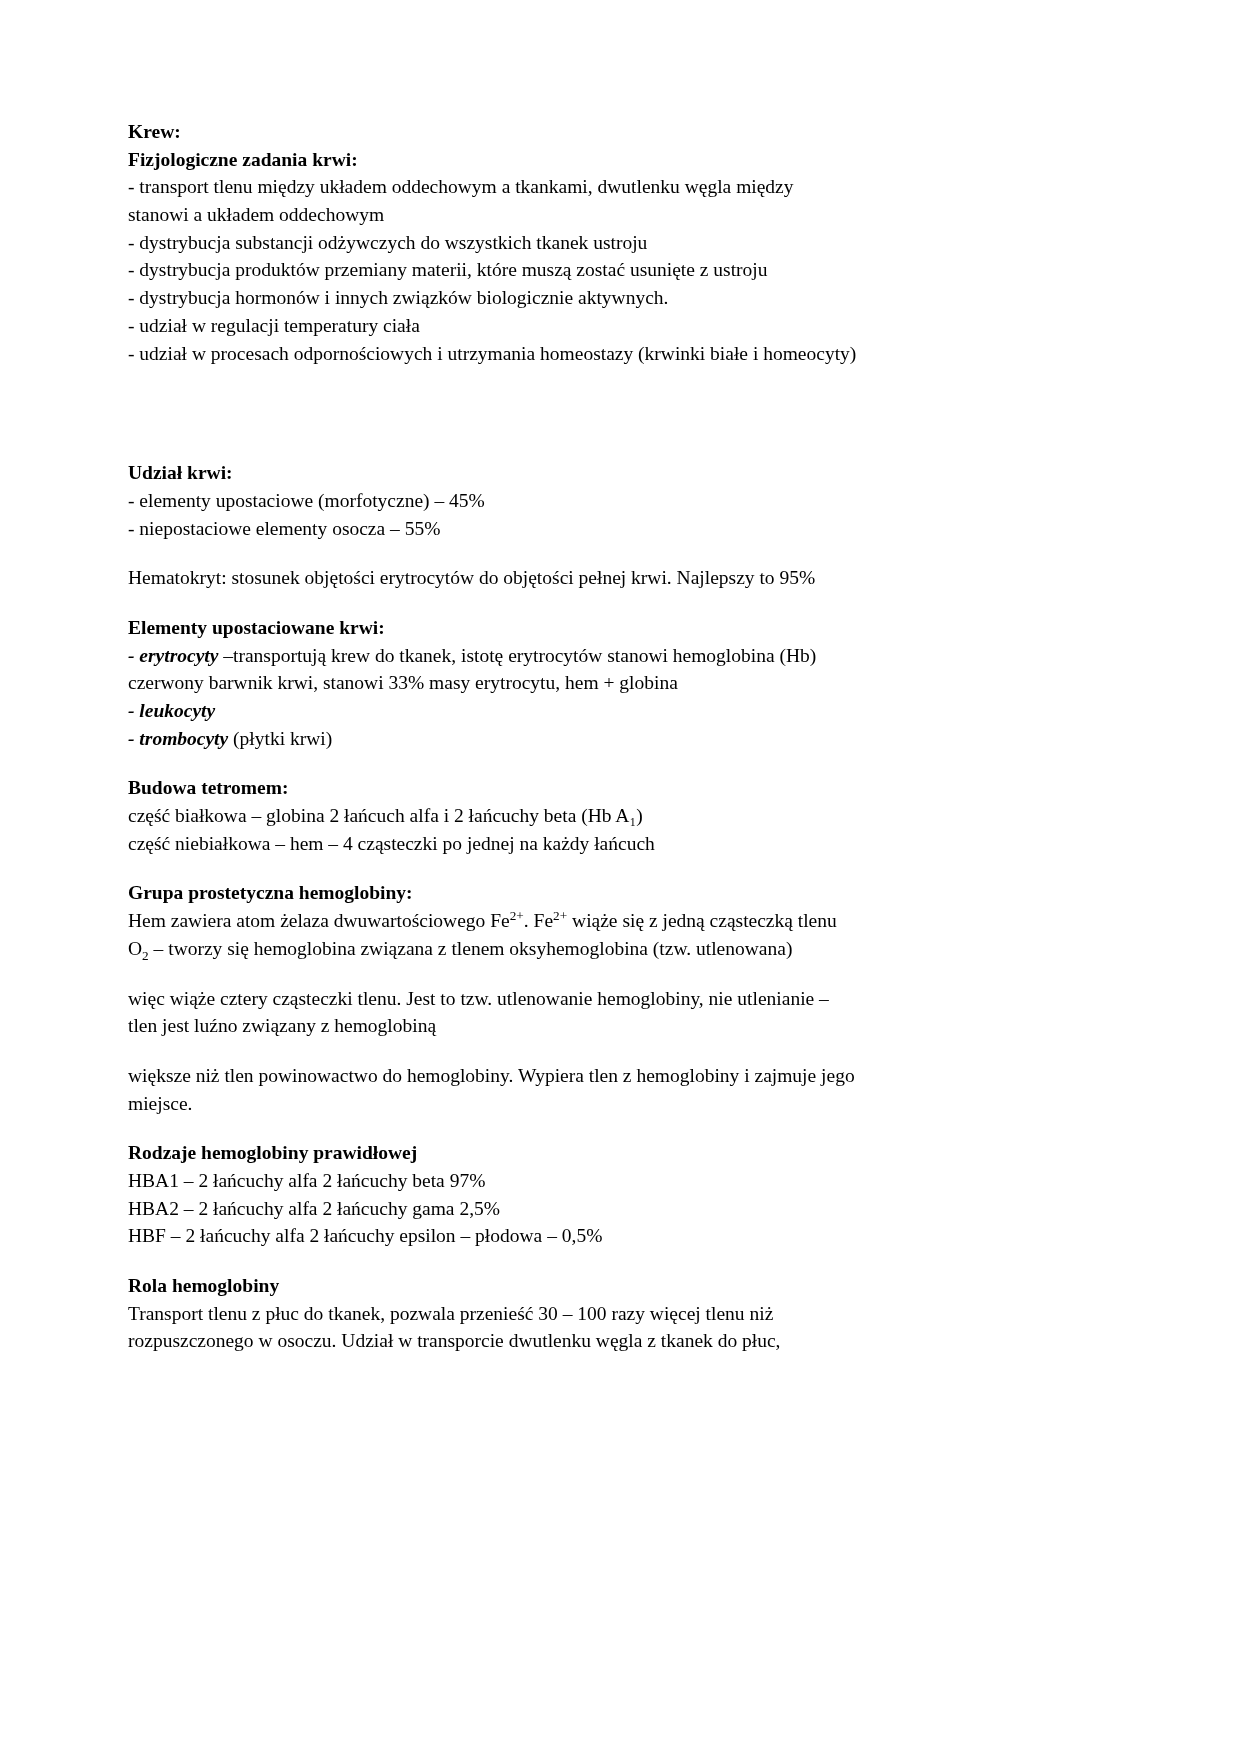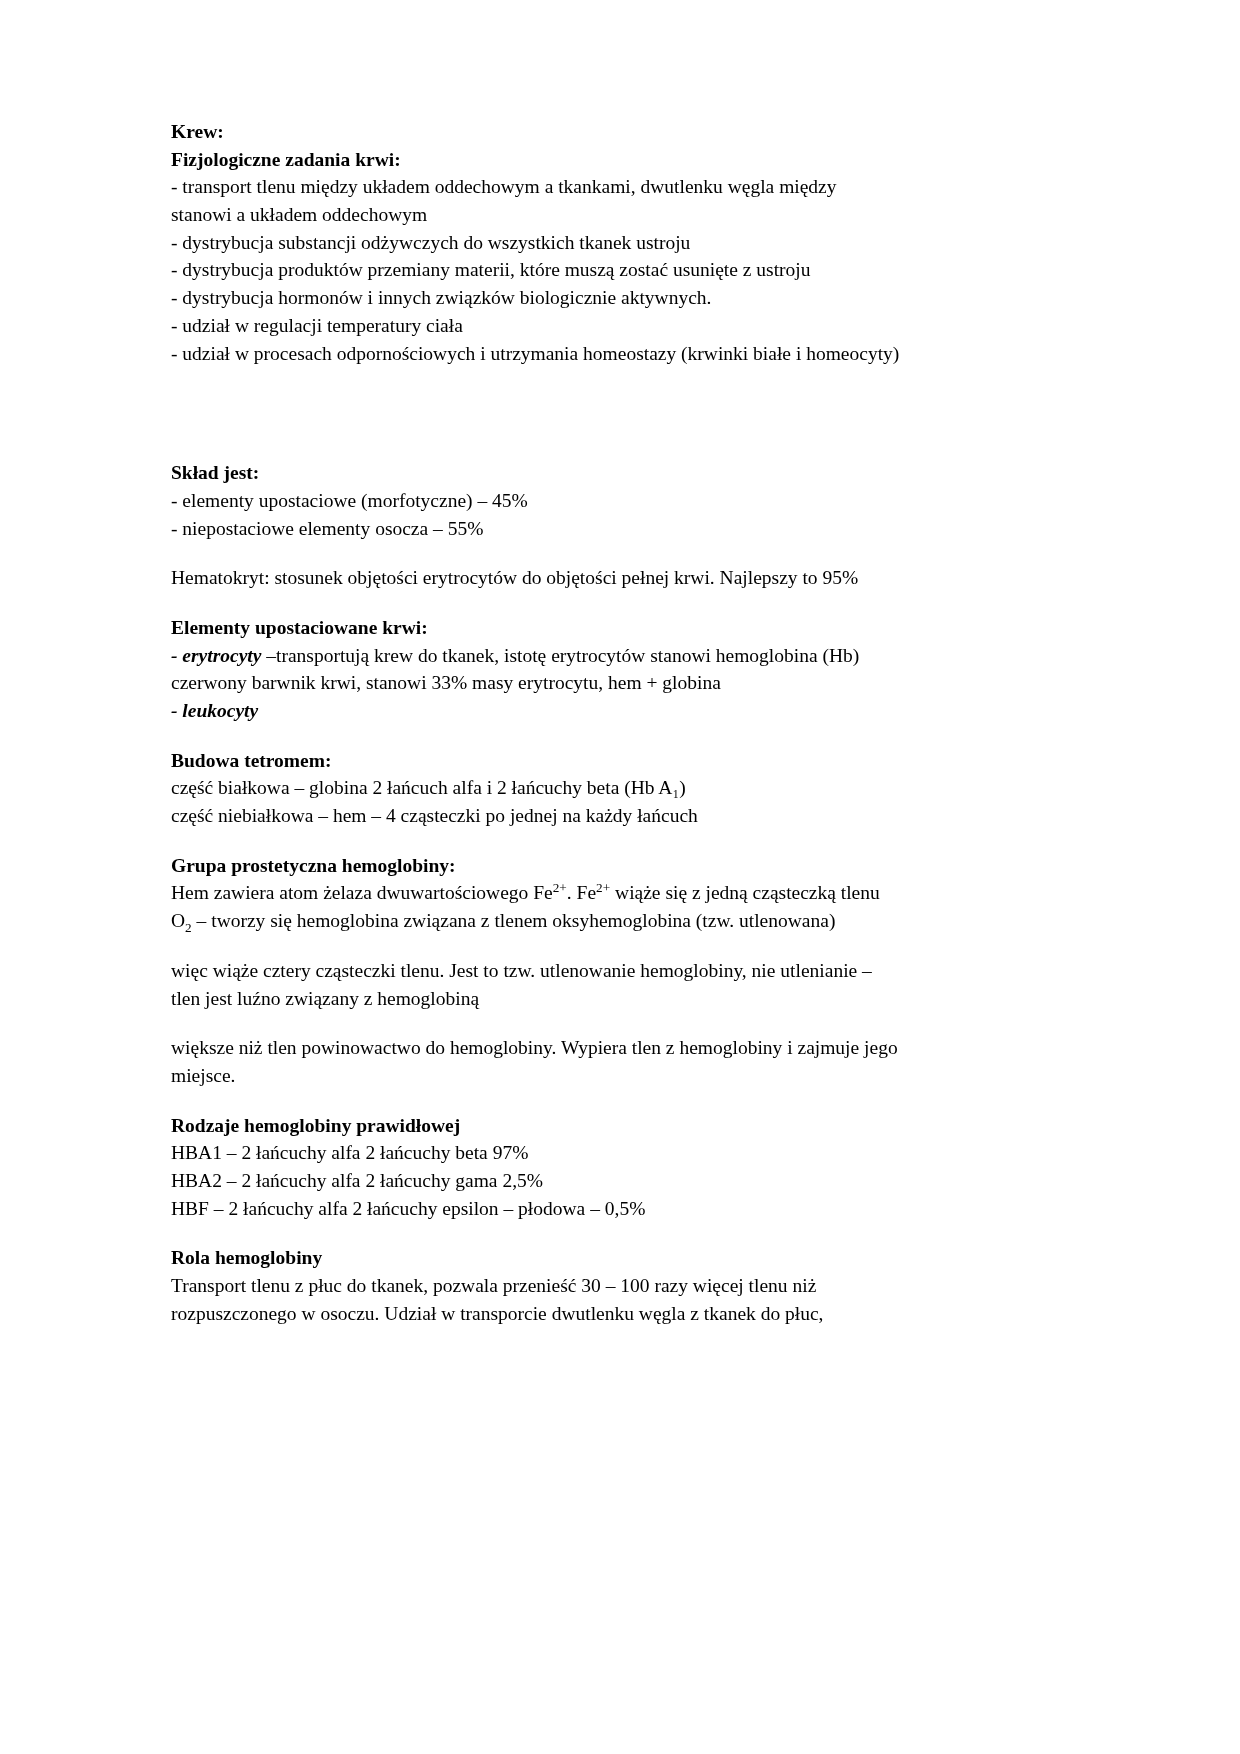--- a/index.html
+++ b/index.html
@@ -16,21 +16,20 @@
   .page {
     width: 1240px;
     min-height: 1754px;
     box-sizing: border-box;
     padding: 118px 128px 60px 128px;
     background: #ffffff;
   }
   .doc {
     font-size: 19.5px;
     line-height: 1.42;
-    margin-left: 43px;
   }
   .line {
     white-space: pre-wrap;
   }
   .bold {
     font-weight: bold;
     font-style: italic;
   }
   .heading {
     font-weight: bold;
@@ -56,34 +55,35 @@
     <div class="line">stanowi a układem oddechowym</div>
     <div class="line">- dystrybucja substancji odżywczych do wszystkich tkanek ustroju</div>
     <div class="line">- dystrybucja produktów przemiany materii, które muszą zostać usunięte z ustroju</div>
     <div class="line">- dystrybucja hormonów i innych związków biologicznie aktywnych.</div>
     <div class="line">- udział w regulacji temperatury ciała</div>
     <div class="line">- udział w procesach odpornościowych i utrzymania homeostazy (krwinki białe i homeocyty)</div>
 
     <div class="spacer-lg"></div>
     <div class="spacer-xl"></div>
 
-    <div class="line heading">Skład jest:</div>
+    <div class="line heading">Udział krwi:</div>
     <div class="line">- elementy upostaciowe (morfotyczne) – 45%</div>
     <div class="line">- niepostaciowe elementy osocza – 55%</div>
 
     <div class="spacer-md"></div>
 
     <div class="line">Hematokryt: stosunek objętości erytrocytów do objętości pełnej krwi. Najlepszy to 95%</div>
 
     <div class="spacer-md"></div>
 
     <div class="line heading">Elementy upostaciowane krwi:</div>
     <div class="line"><span class="bold">- erytrocyty</span><span> –transportują krew do tkanek, istotę erytrocytów stanowi hemoglobina (Hb)</span></div>
     <div class="line">czerwony barwnik krwi, stanowi 33% masy erytrocytu, hem + globina</div>
     <div class="line bold">- leukocyty</div>
+    <div class="line"><span class="bold">- trombocyty</span><span> (płytki krwi)</span></div>
 
     <div class="spacer-md"></div>
 
     <div class="line heading">Budowa tetromem:</div>
     <div class="line">część białkowa – globina 2 łańcuch alfa i 2 łańcuchy beta (Hb A₁)</div>
     <div class="line">część niebiałkowa – hem – 4 cząsteczki po jednej na każdy łańcuch</div>
 
     <div class="spacer-md"></div>
 
     <div class="line heading">Grupa prostetyczna hemoglobiny:</div>

